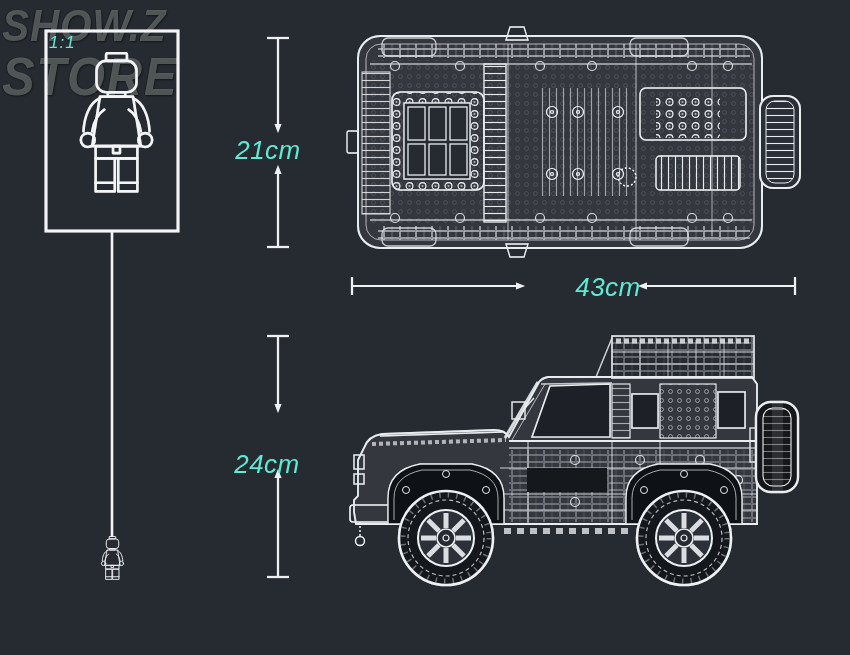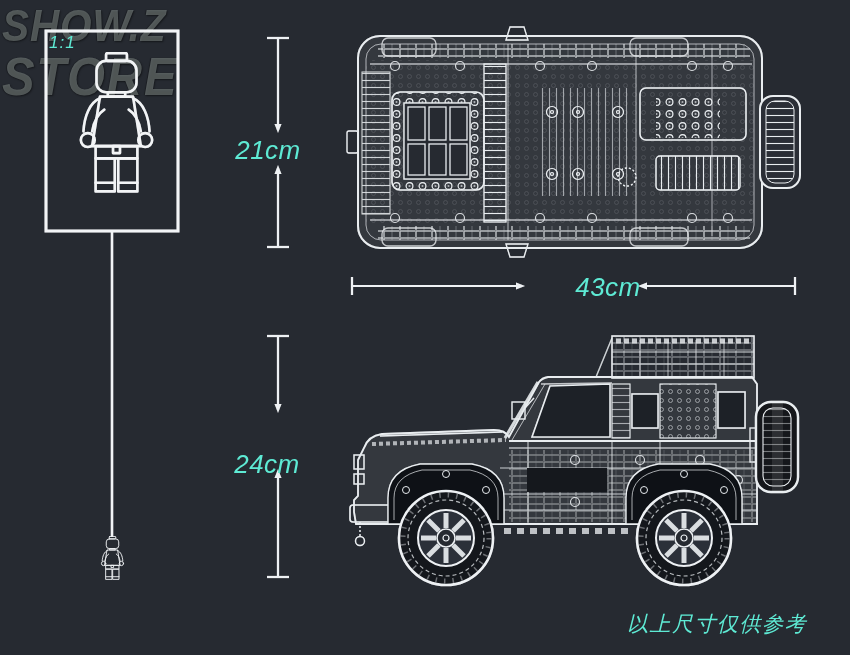--- a/index.html
+++ b/index.html
@@ -317,14 +317,13 @@
         <rect x="763" y="408" width="28" height="78" rx="10" fill="url(#pat-hslat)" fill-opacity=".45" stroke-width="1.1"></rect>
         <rect x="772" y="402" width="11" height="90" fill="rgba(255,255,255,0.10)" stroke="none"></rect>
       </g>
     </g>
   </svg>
 
   <div class="label ratio">1:1</div>
   <div class="label dim dim-21">21cm</div>
   <div class="label dim dim-43">43cm</div>
   <div class="label dim dim-24">24cm</div>
-  <div class="label footer-note">以上尺寸仅供参考</div>
 </div>
 
 </body></html>

